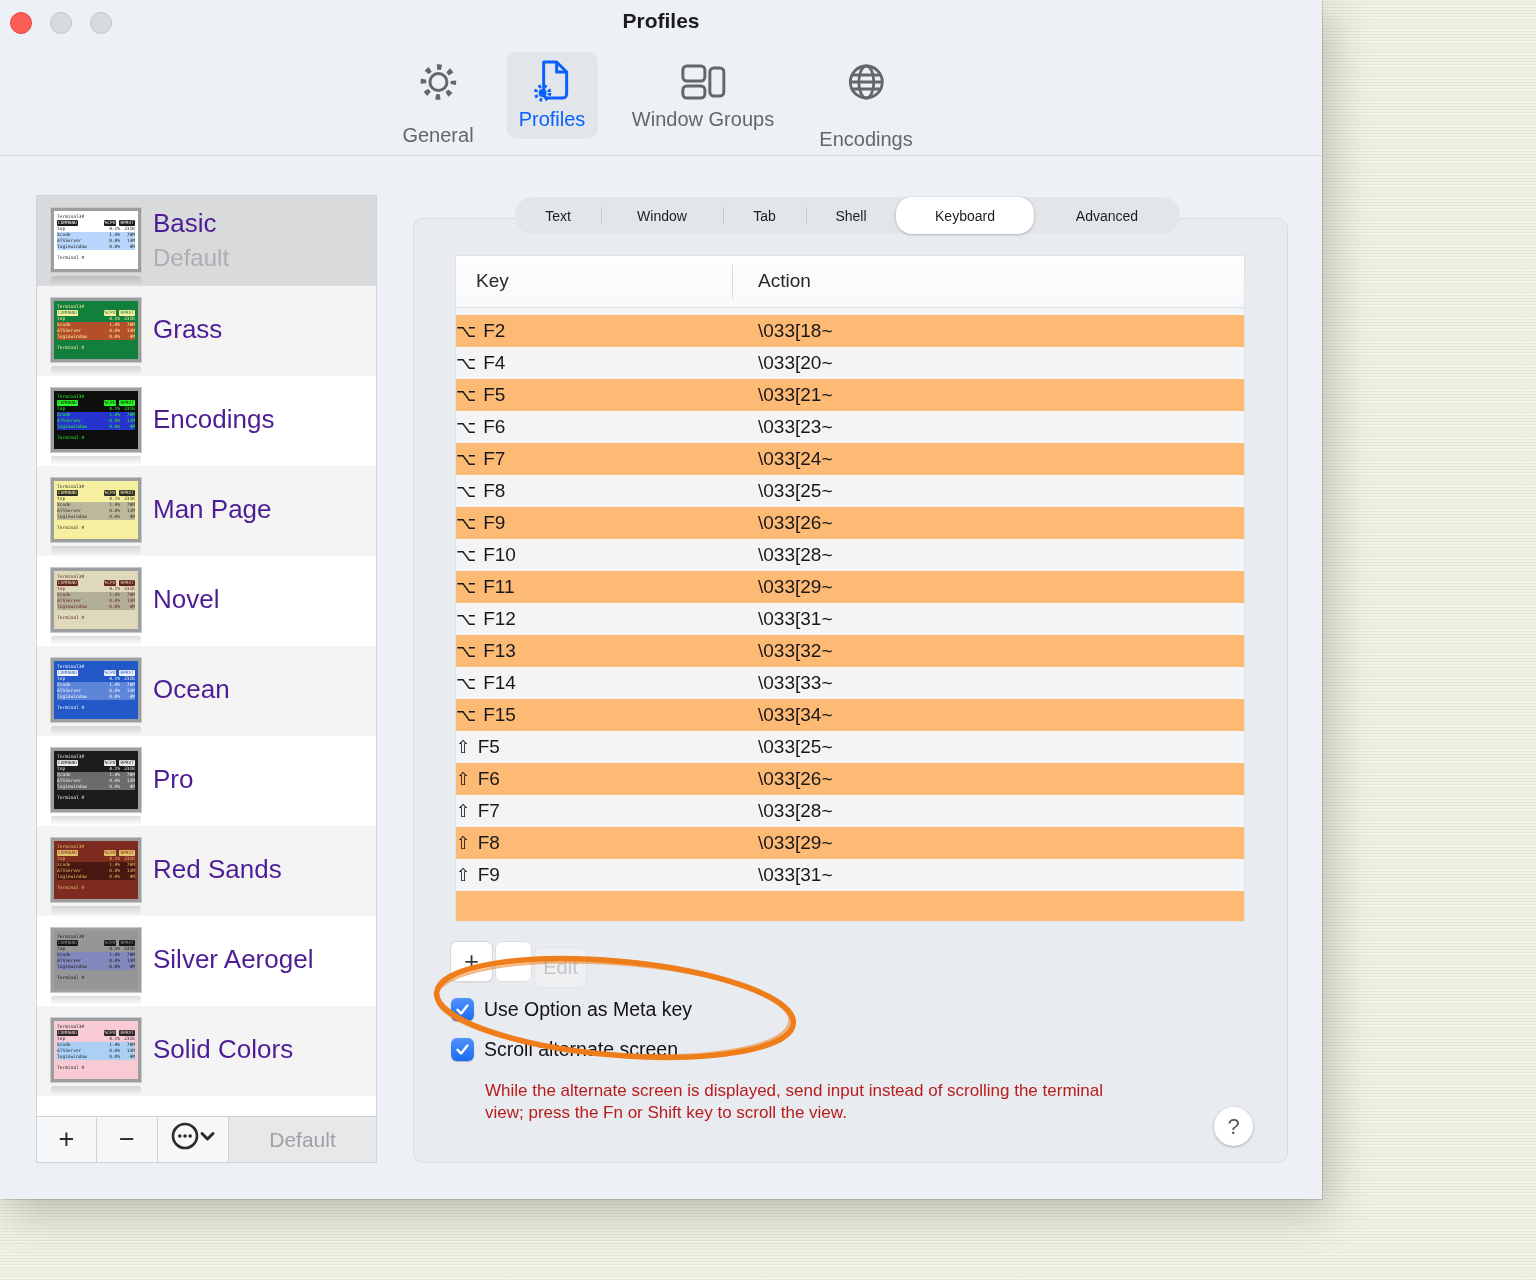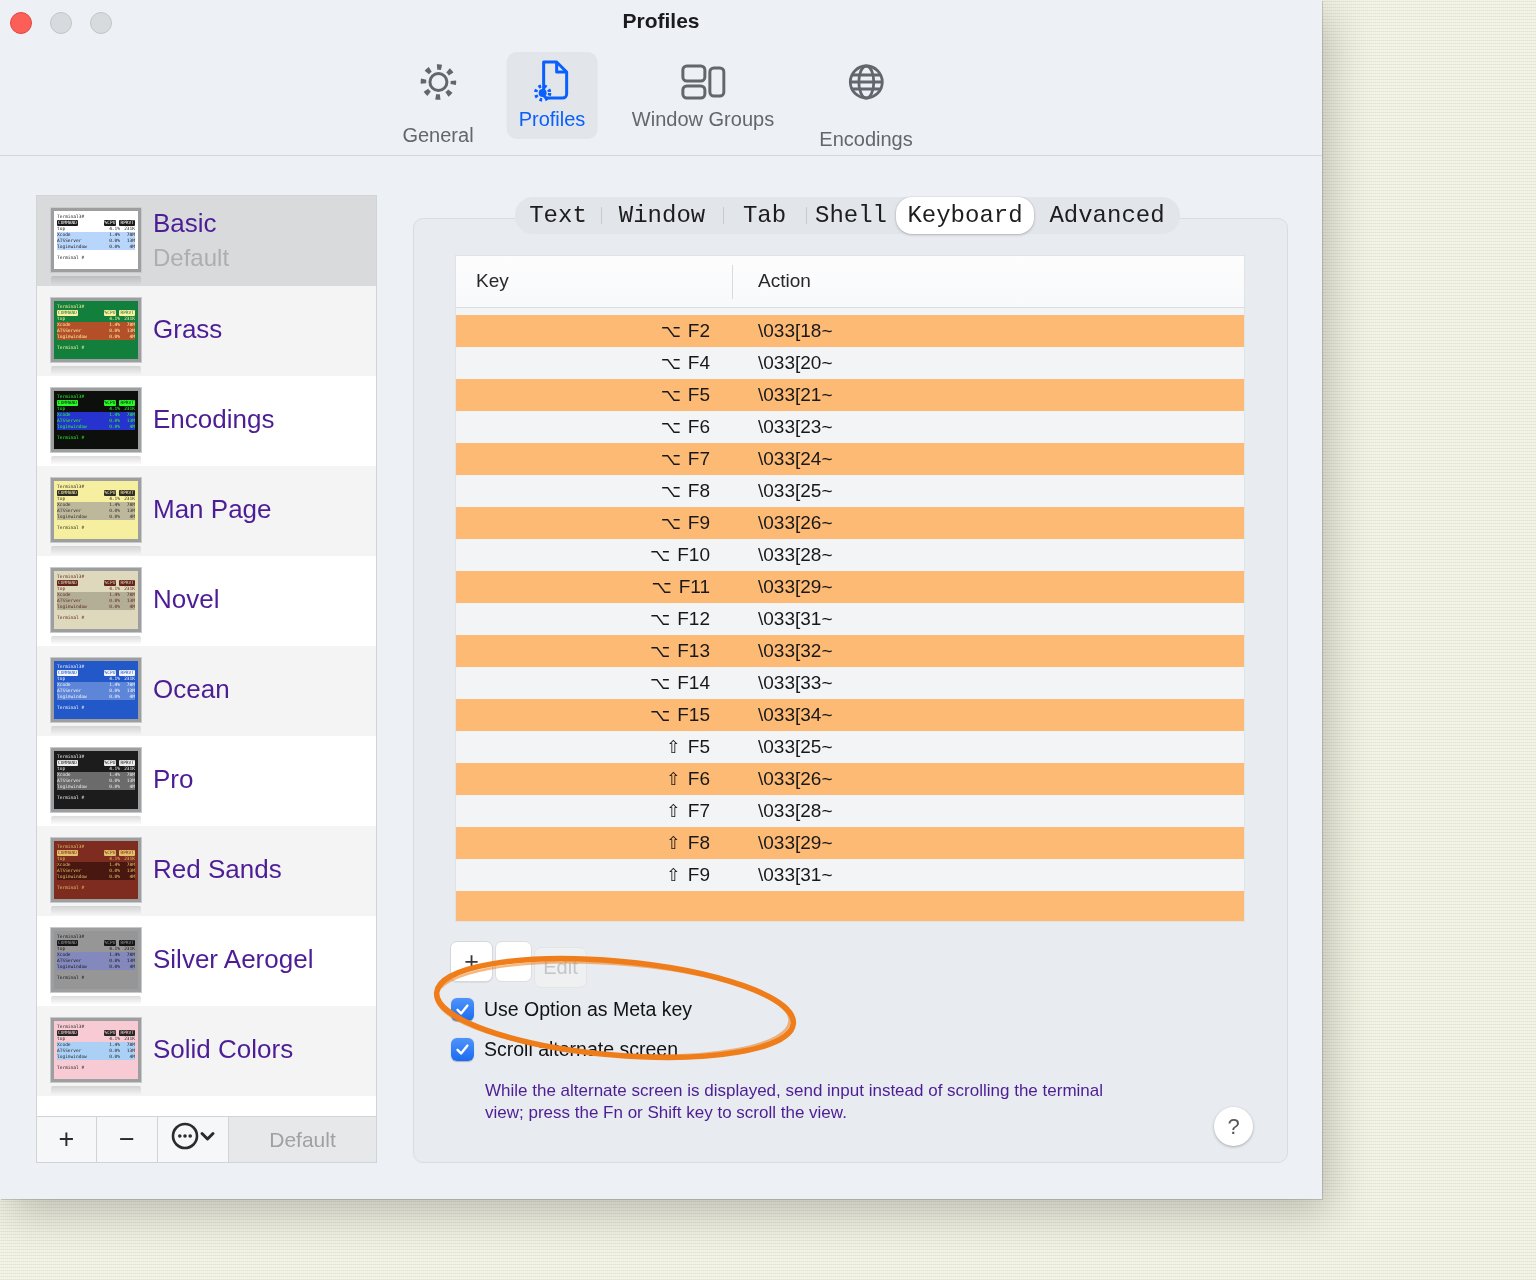--- a/index.html
+++ b/index.html
@@ -48,44 +48,44 @@
   .p-name { position:absolute; left:116px; top:28px; font-size:26px; color:#4c1d95; }
   .profile-row.with-sub .p-name { top:12px; }
   .p-sub { position:absolute; left:116px; top:48px; font-size:24px; color:#aeaeb2; }
   .sidebar-footer { position:absolute; left:0; bottom:0; width:100%; height:46px; display:flex; background:#f6f7f8; border-top:1px solid #d2d3d5; }
   .sf-btn { border-right:1px solid #d2d3d5; display:flex; align-items:center; justify-content:center; font-size:27px; color:#2b2b2d; }
   .sf-add { width:60px; } .sf-remove { width:61px; } .sf-menu { width:71px; }
   .sf-default { flex:1; border-right:none; background:#e7e8ea; color:#a0a1a4; font-size:21px; }
   
   .panel { position:absolute; left:413px; top:218px; width:875px; height:945px; background:#e8ebef; border:1px solid #d9dce0; border-radius:10px; }
   .tabs { position:absolute; left:515px; top:197px; height:37px; display:flex; background:#e2e5e9; border-radius:18px; align-items:stretch; }
-  .seg { display:flex; align-items:center; justify-content:center; font-size:24px; color:#1d1d1f; position:relative;font-family:Liberation Mono, monospace; }
+  .seg { display:flex; align-items:center; justify-content:center; font-size:14px; color:#1d1d1f; position:relative; }
   .seg.sep::before { content:""; position:absolute; left:0; top:10px; height:17px; width:1px; background:#c7cace; }
   .seg.selected { background:#ffffff; border-radius:16px; box-shadow:0 1px 3px rgba(0,0,0,.22), 0 0 0 1px rgba(0,0,0,.03); }
   
   .ktable { position:absolute; left:455px; top:255px; width:790px; height:667px; background:#fdba74; border:1px solid #e0e2e4; }
   .thead { position:relative; height:52px; background:linear-gradient(180deg,#fdfdfe,#f8f9fa); border-bottom:1px solid #dcdddf; }
   .th-key { position:absolute; left:20px; top:14px; font-size:19px; color:#28282a; }
   .th-div { position:absolute; left:276px; top:9px; width:1px; height:34px; background:#d9dadc; }
   .th-action { position:absolute; left:302px; top:14px; font-size:19px; color:#28282a; }
   .sliver { height:7px; background:#f3f4f6; }
   .trow { display:flex; height:32px; align-items:center; font-size:19px; color:#18181a; }
   .trow:nth-child(odd) { background:#f3f4f6; }
-  .kcell { width:276px; text-align:right; padding-right:22px; }
+  .kcell { width:276px; padding-right:22px; }
   .kcell .mod { font-family:"DejaVu Sans",sans-serif; font-size:17.5px; margin-right:7px; }
   .acell { padding-left:26px; }
   
   .btn { position:absolute; display:flex; align-items:center; justify-content:center; border-radius:7px; }
   .btn-add { left:450px; top:941px; width:43px; height:41px; background:#fff; border:1px solid #d6d7d9; box-shadow:0 1px 1px rgba(0,0,0,.06); font-size:25px; color:#37373a; }
   .btn-remove { left:495px; top:941px; width:37px; height:41px; background:#fff; border:1px solid #dddee0; font-size:25px; color:#c9cacd; }
   .btn-edit { left:534px; top:947px; width:53px; height:41px; background:#eff0f2; border:1px solid #e3e4e6; font-size:20px; color:#c4c5c8; }
   .chk-row { position:absolute; left:451px; display:flex; align-items:center; }
   .chk-box { width:23px; height:23px; border-radius:6px; background:linear-gradient(180deg,#4f94f9,#1a6bf2); display:flex; align-items:center; justify-content:center; box-shadow:0 .5px 1px rgba(0,0,0,.25); }
   .chk-label { margin-left:10px; font-size:19.5px; color:#131315; }
-  .help-text { position:absolute; left:485px; top:1080px; width:660px; font-size:17px; line-height:21.5px; color:#4c1d95; }
+  .help-text { position:absolute; left:485px; top:1080px; width:660px; font-size:17px; line-height:21.5px; color:#b91c1c; }
   .help-btn { position:absolute; left:1214px; top:1107px; width:39px; height:39px; border-radius:50%; background:#fff; box-shadow:0 1px 3px rgba(0,0,0,.28); display:flex; align-items:center; justify-content:center; font-size:22px; color:#58585c; }
   .annotation { position:absolute; left:420px; top:948px; pointer-events:none; z-index:5; }
 </style>
 </head>
 <body>
 
 <div class="window">
   <div class="titlebar">
     <span class="traffic t-close"></span>
     <span class="traffic t-min"></span>

